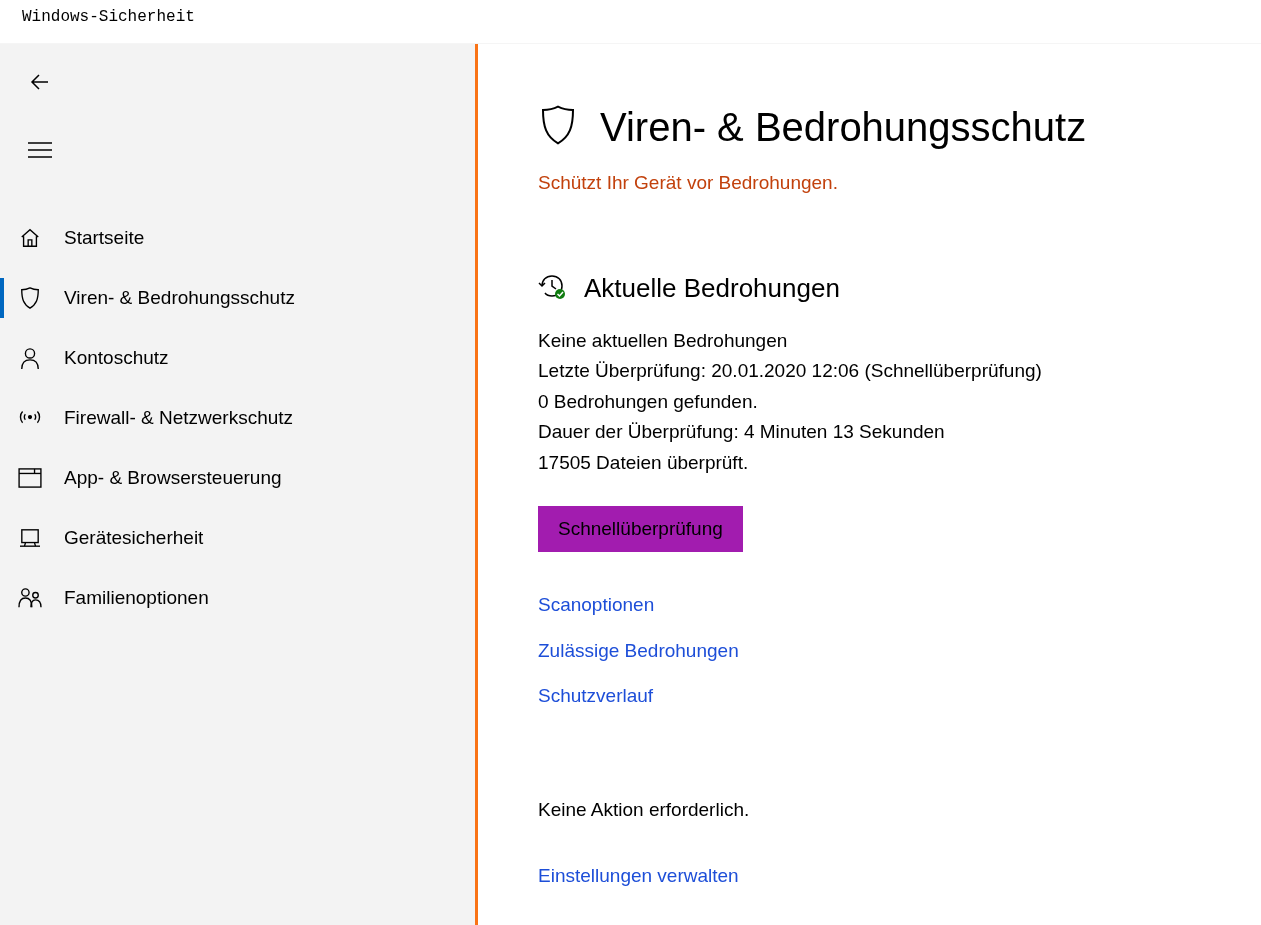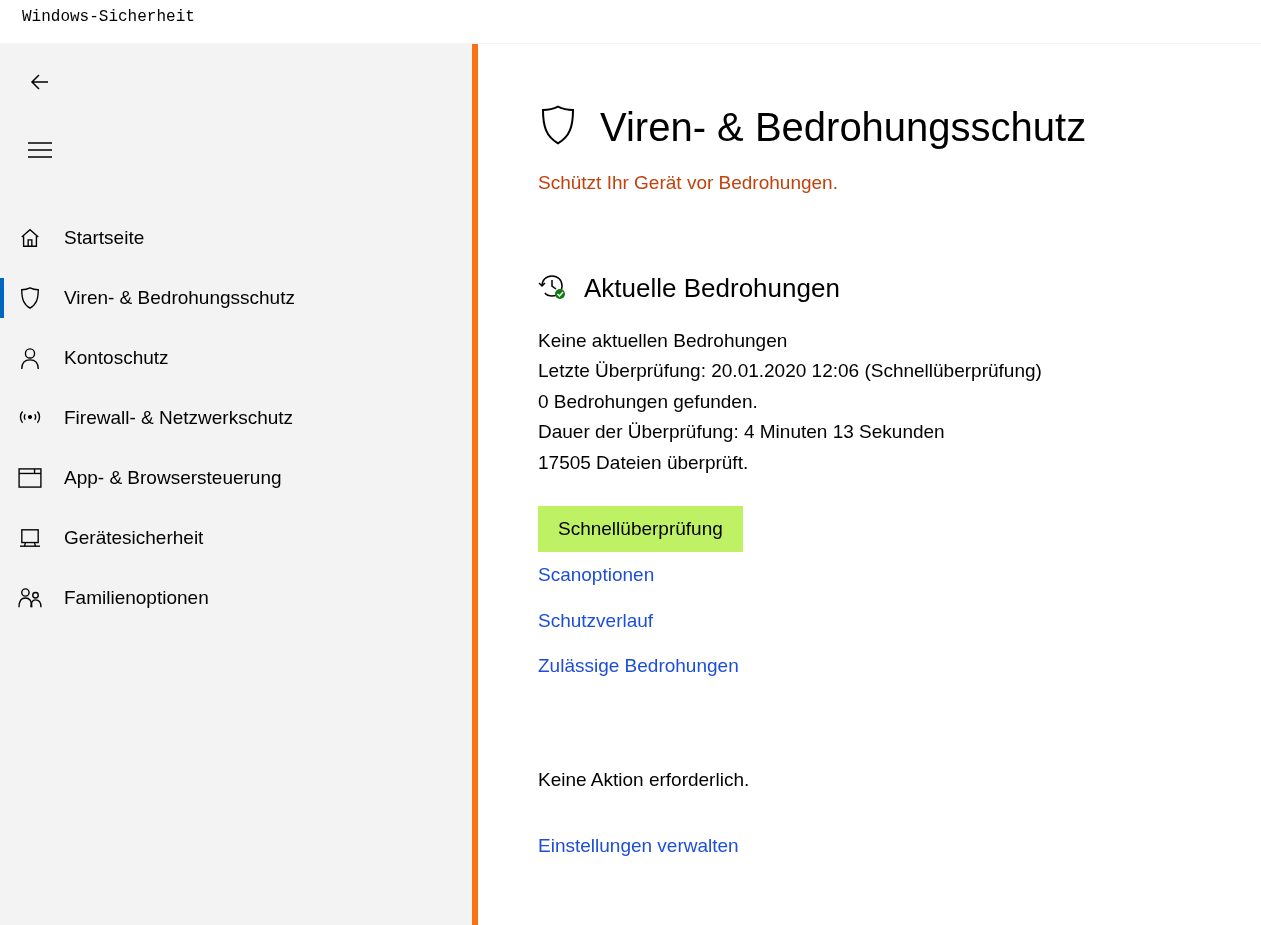--- a/index.html
+++ b/index.html
@@ -25,21 +25,21 @@
       font-family: Liberation Mono, monospace;
     }
     .main-layout {
       display: flex;
       flex: 1;
       overflow: hidden;
     }
     .sidebar {
       width: 478px;
       background: #f3f3f3;
-      border-right: 6px solid #f97316;
+      border-right: 3px solid #f97316;
       padding-top: 18px;
     }
     .sidebar-top-controls {
       padding-left: 20px;
     }
     .back-button {
       width: 40px;
       height: 40px;
       display: flex;
       align-items: center;
@@ -127,26 +127,27 @@
     }
     .status-line {
       font-size: 19px;
       color: #000;
       line-height: 1.6;
     }
     .status-block {
       margin-bottom: 28px;
     }
     .quick-scan-button {
-      background: #bef264;
+      background: #a21caf;
       border: none;
       padding: 12px 20px;
       font-size: 19px;
       color: #000;
       cursor: pointer;
+      margin-bottom: 30px;
       display: inline-block;
     }
     .link {
       font-size: 19px;
       color: #1d4ed8;
       cursor: pointer;
       line-height: 2.4;
       display: block;
     }
     svg {
@@ -290,22 +291,22 @@
         <div class="status-line">Letzte Überprüfung: 20.01.2020 12:06 (Schnellüberprüfung)</div>
         <div class="status-line">0 Bedrohungen gefunden.</div>
         <div class="status-line">Dauer der Überprüfung: 4 Minuten 13 Sekunden</div>
         <div class="status-line">17505 Dateien überprüft.</div>
       </div>
 
       <button class="quick-scan-button">Schnellüberprüfung</button>
 
       <div>
         <a class="link">Scanoptionen</a>
+        <a class="link">Zulässige Bedrohungen</a>
         <a class="link">Schutzverlauf</a>
-        <a class="link">Zulässige Bedrohungen</a>
       </div>
     </div>
 
     <div class="section">
 
       <div class="status-line" style="margin-bottom:28px;">Keine Aktion erforderlich.</div>
 
       <a class="link">Einstellungen verwalten</a>
     </div>
 

